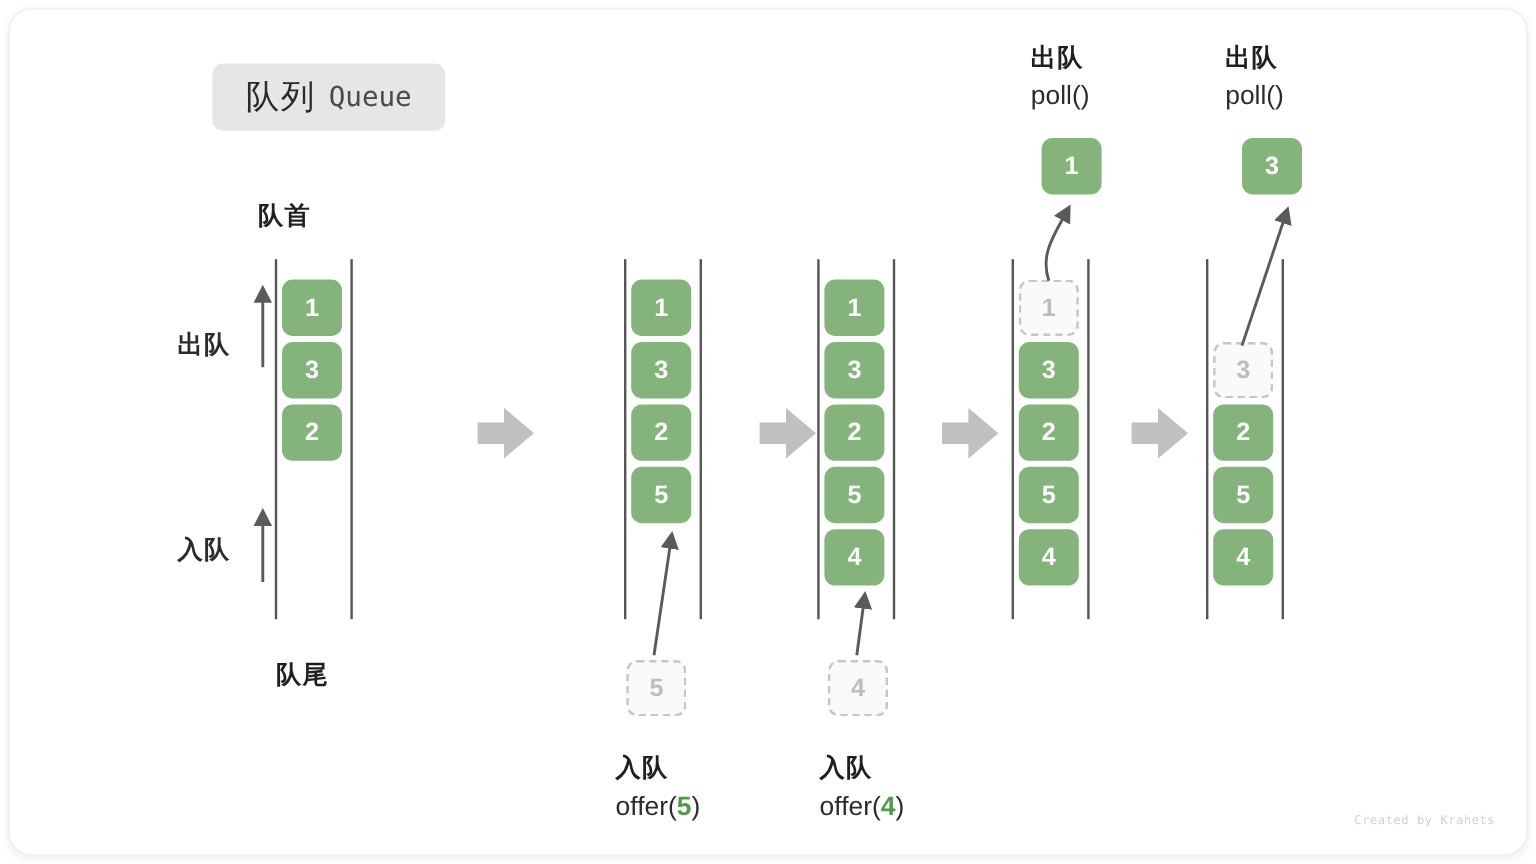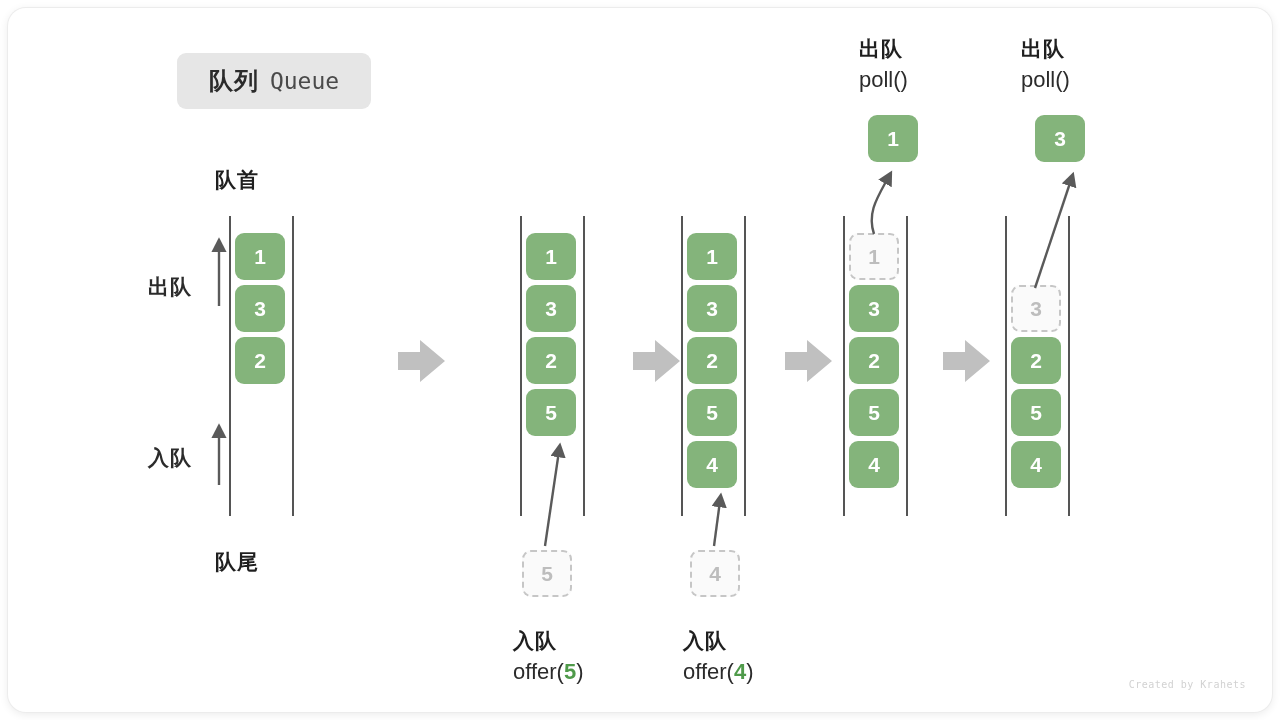--- a/index.html
+++ b/index.html
@@ -19,21 +19,21 @@
   }
 
   
   #title-badge{
     position:absolute;left:169px;top:45px;
     width:194px;height:56px;
     background:#e6e6e6;border-radius:9px;
     display:flex;align-items:center;justify-content:center;
   }
   #title-badge .cn{
-    font-size:24px;font-weight:bold;color:#2b2b2b;letter-spacing:1px;
+    font-size:28px;font-weight:normal;color:#2b2b2b;letter-spacing:1px;
   }
   #title-badge .en{
     font-family:"DejaVu Sans Mono", monospace;
     font-size:23px;color:#4a4a4a;margin-left:11px;
   }
 
   
   .rail{position:absolute;width:2px;background:#555555;top:208px;height:300px;}
 
   
@@ -84,21 +84,21 @@
 <body>
 
 <div id="card">
 
   <div id="title-badge">
     <span class="cn">队列</span>
     <span class="en">Queue</span>
   </div>
 
   <div class="head-tail" style="left:207px;top:158px;">队首</div>
-  <div class="head-tail" style="left:207px;top:540px;">队尾</div>
+  <div class="head-tail" style="left:222px;top:540px;">队尾</div>
 
   <div class="side-label" style="left:140px;top:265px;">出队</div>
   <div class="side-label" style="left:140px;top:436px;">入队</div>
 
   <div class="op-label" style="left:851px;top:26px;">
     <span class="cn">出队</span>
     <span class="fn"><span>poll(</span><span class="arg"></span><span>)</span></span>
   </div>
   <div class="op-label" style="left:1013px;top:26px;">
     <span class="cn">出队</span>

